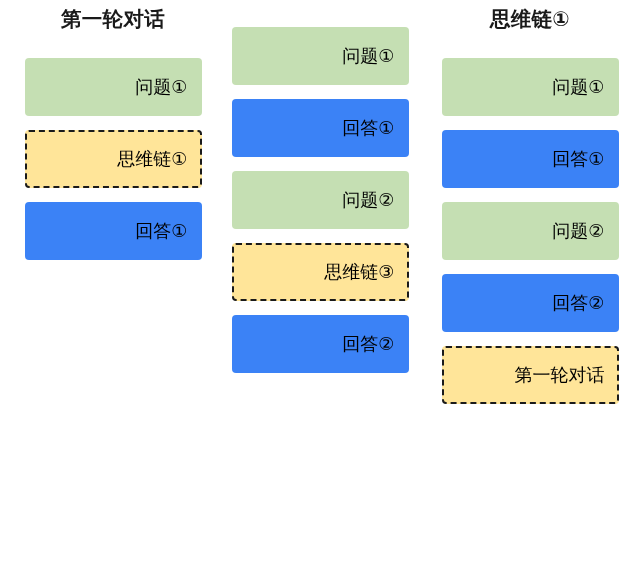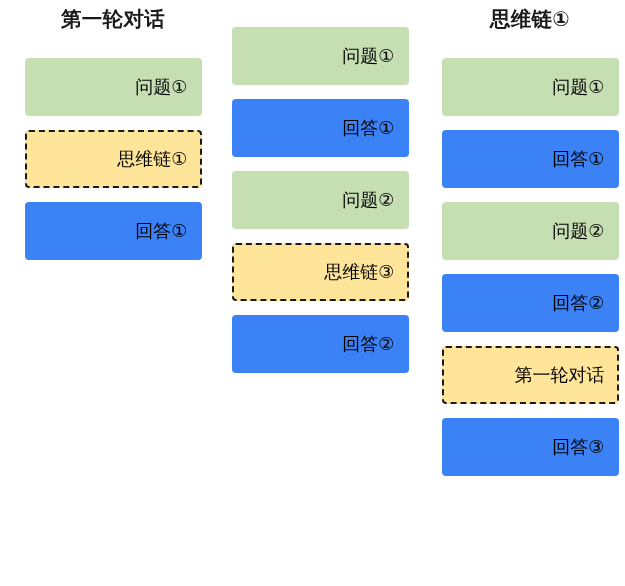--- a/index.html
+++ b/index.html
@@ -146,20 +146,17 @@
         </div>
         <div class="card question">
           <span class="card-label">问题②</span>
         </div>
         <div class="card answer">
           <span class="card-label">回答②</span>
         </div>
         <div class="card chain">
           <span class="card-label">第一轮对话</span>
         </div>
-        <div class="card answer">
-          <span class="card-label">回答③</span>
-        </div>
       </div>
     </div>
 
   </div>
 </div>
 
 </body></html>

